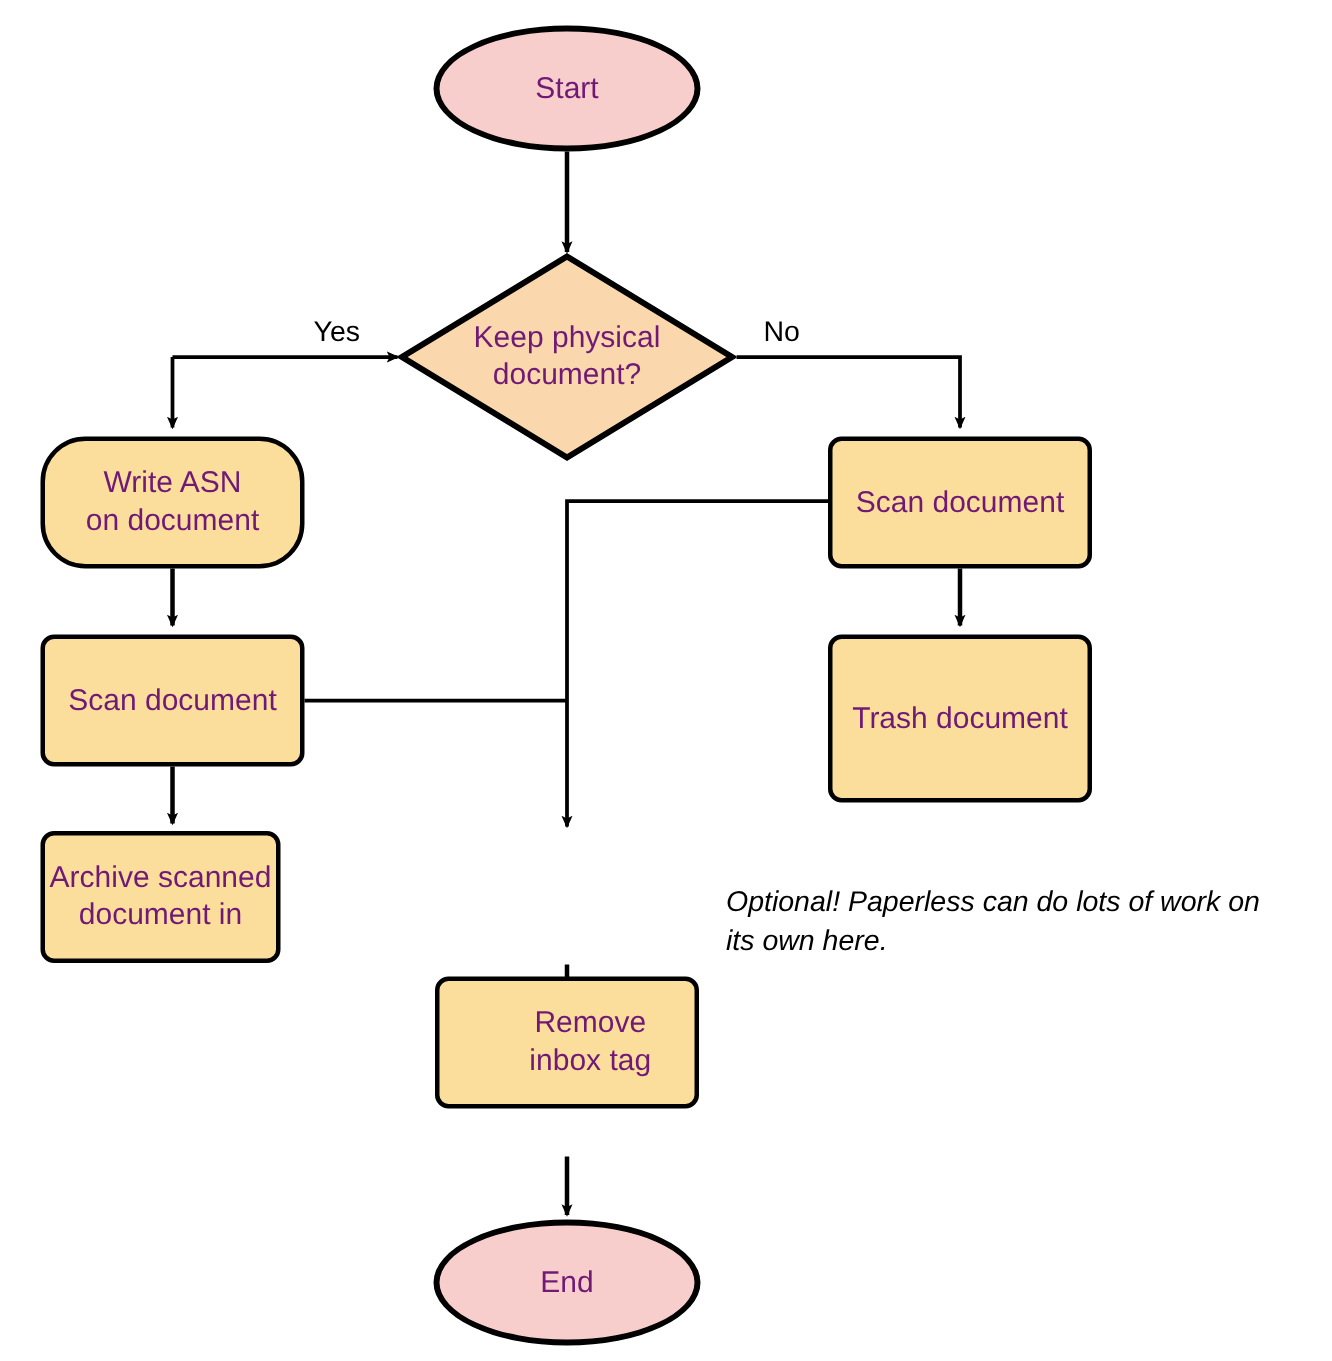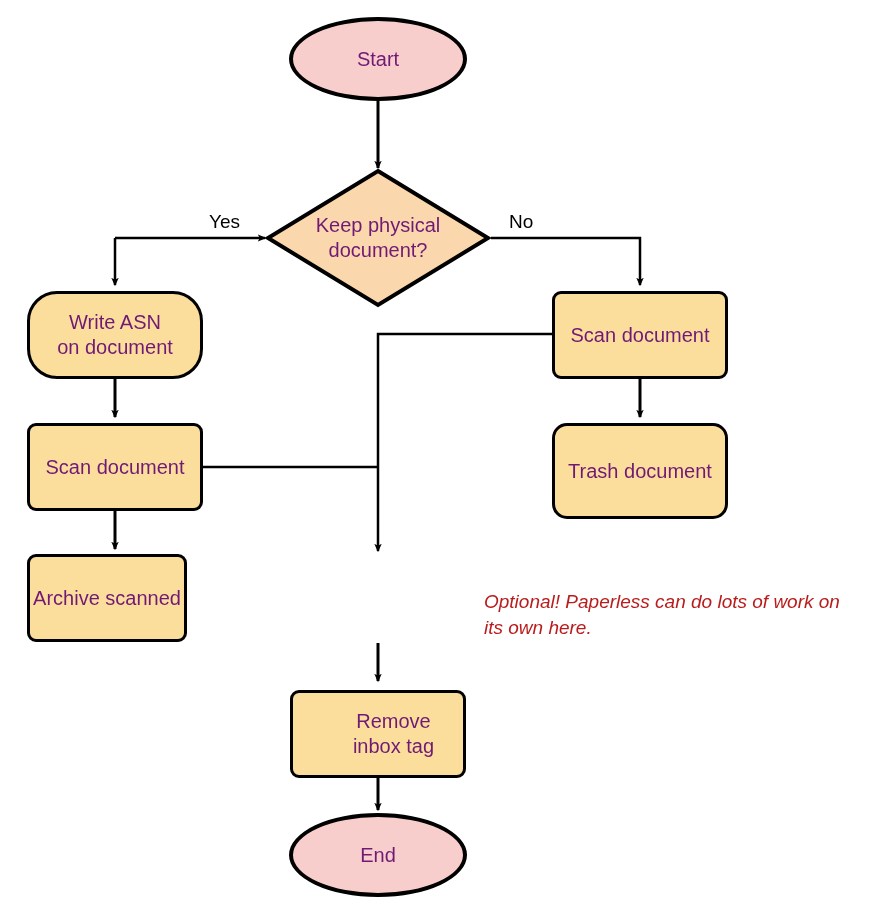--- a/index.html
+++ b/index.html
@@ -67,21 +67,21 @@
     color: #000000;
     white-space: nowrap;
     z-index: 3;
     text-align: right;
   }
   .note {
     position: absolute;
     font-size: 19px;
     line-height: 26px;
     font-style: italic;
-    color: #b91c1c;
+    color: #000000;
     z-index: 3;
   }
 </style>
 </head>
 <body>
 
 <div id="canvas">
 
   <svg id="edges" viewBox="0 0 888 907">
     <defs>
@@ -139,33 +139,34 @@
     </div>
   </div>
 
   <div class="node process" style="left:27px; top:423px; width:176px; height:88px;">
     <span>Scan document</span>
   </div>
 
   <div class="node process" style="left:27px; top:554px; width:160px; height:88px;">
     <div>
       <div>Archive scanned</div>
+      <div>document in</div>
     </div>
   </div>
 
   <div class="node process" style="left:552px; top:291px; width:176px; height:88px;">
     <span>Scan document</span>
   </div>
 
-  <div class="node process" style="left:552px; top:423px; width:176px; height:96px;border-radius:15px;">
+  <div class="node process" style="left:552px; top:423px; width:176px; height:112px;">
     <span>Trash document</span>
   </div>
 
 
-  <div class="node process" style="left:290px; top:690px; width:176px; height:88px;padding-left:31px;">
+  <div class="node process" style="left:290px; top:651px; width:176px; height:88px;padding-left:31px;">
     <div>
       <div>Remove</div>
       <div>inbox tag</div>
     </div>
   </div>
 
   <div class="node terminal" style="left:289px; top:813px; width:178px; height:84px;">
     <span>End</span>
   </div>
 

